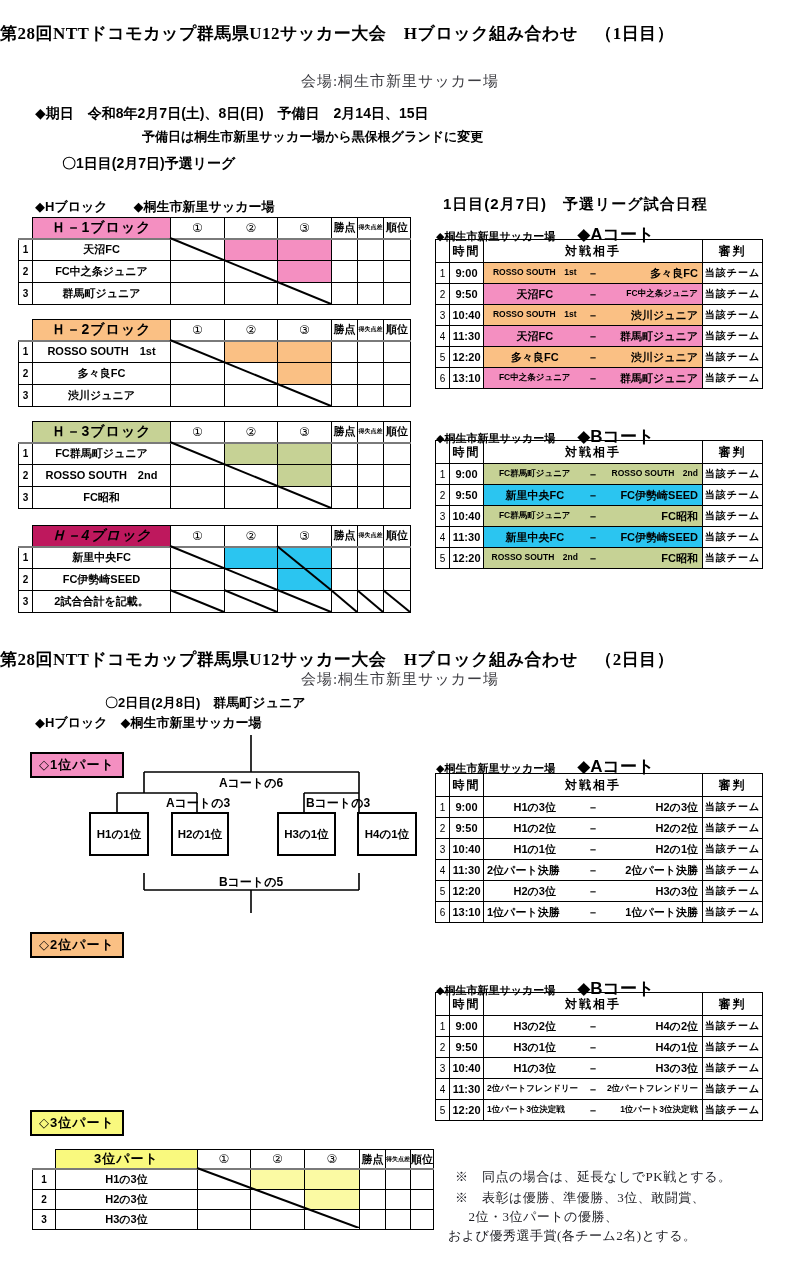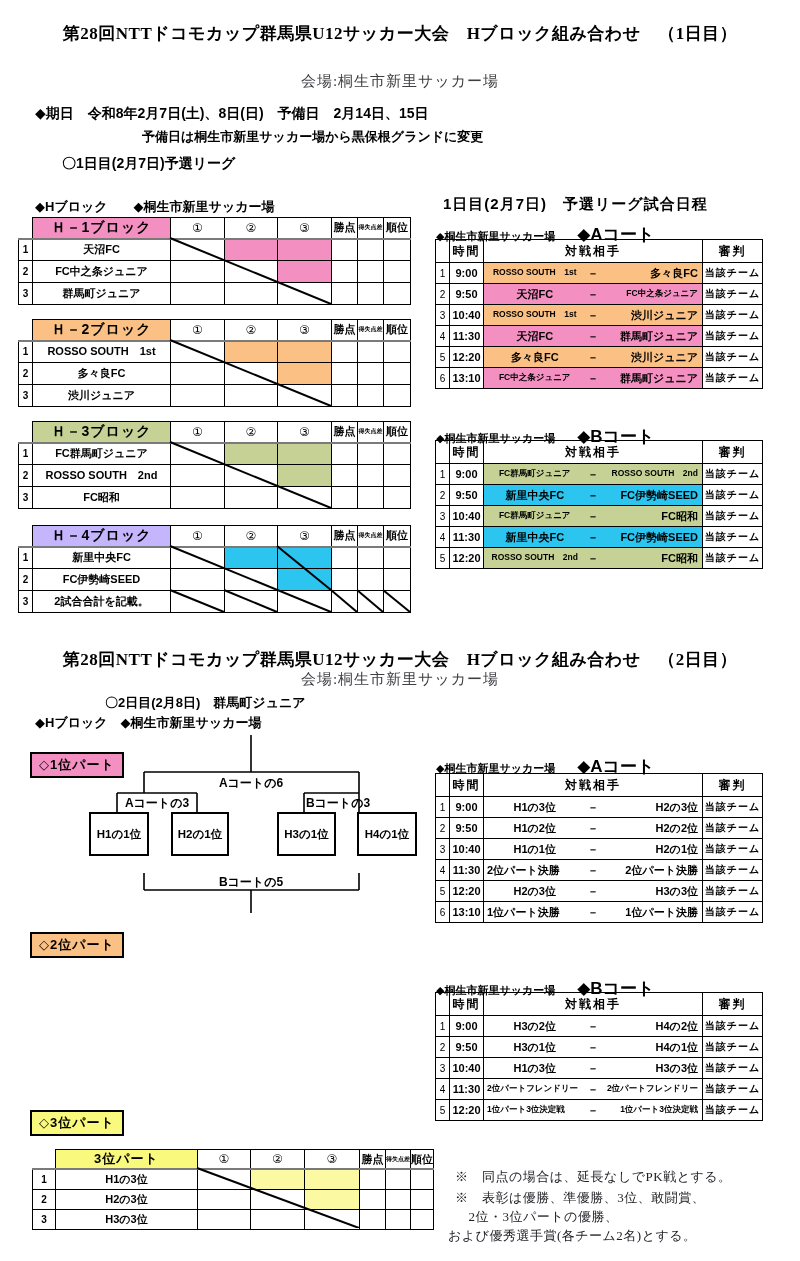--- a/index.html
+++ b/index.html
@@ -1,21 +1,21 @@
 <!DOCTYPE html>
 <html><head>
 <meta charset="utf-8">
 <style>
   html,body{margin:0;padding:0;background:#fff;}
   body{font-family:"Liberation Sans","DejaVu Sans",sans-serif;color:#000;}
   .page{position:relative;width:800px;height:1261px;background:#fff;overflow:hidden;}
   .abs{position:absolute;}
   .serif{font-family:"Liberation Serif","DejaVu Serif",serif;}
 
-  .title{left:0;width:800px;text-align:center;font-weight:bold;font-size:17px;letter-spacing:.5px;}
+  .title{left:0;width:800px;text-align:left;font-weight:bold;font-size:17px;letter-spacing:.5px;}
   .venue-sub{left:0;width:800px;text-align:center;font-size:15px;color:#3d3d42;letter-spacing:1px;}
   .h-bold14{font-weight:bold;font-size:14px;}
   .h-bold13{font-weight:bold;font-size:13px;}
 
   
   table{border-collapse:collapse;table-layout:fixed;}
   td{border:1px solid #000;padding:0;text-align:center;overflow:hidden;white-space:nowrap;}
   .lgt{width:392px;}
   .lgt tr{height:22px;}
   .lgt tr.hdr{height:21px;}
@@ -264,21 +264,21 @@
           <col style="width:54px">
           <col style="width:53px">
           <col style="width:54px">
           <col style="width:26px">
           <col style="width:26px">
           <col style="width:27px">
         </colgroup>
       <tbody>
           <tr class="hdr">
         <td class="nb"></td>
-        <td class="bname" style="background-color: #c4b5fd;">Ｈ－4ブロック</td>
+        <td class="bname" style="background-color: #be185d; font-style: italic;">Ｈ－4ブロック</td>
         <td class="cc">①</td>
         <td class="cc">②</td>
         <td class="cc">③</td>
         <td class="pts">勝点</td>
         <td class="diff">得失点差</td>
         <td class="rank">順位</td>
       </tr>
       <tr>
         <td class="num">1</td>
         <td class="tname">新里中央FC</td>
@@ -464,21 +464,21 @@
   <div class="abs venue-sub serif" style="top:670px;">会場:桐生市新里サッカー場</div>
   <div class="abs h-bold13" style="left:105px;top:694px;">〇2日目(2月8日)　群馬町ジュニア</div>
   <div class="abs h-bold13" style="left:35px;top:714px;">◆Hブロック　◆桐生市新里サッカー場</div>
 
   <div class="plabel" style="left: 30px; top: 752px; background-color: rgb(244, 143, 193);">◇1位パート</div>
   <div class="abs" style="left:0;top:735px;width:430px;height:180px;">
     <svg width="430" height="180">
       <path d="M251,0 V37 M144,37 H359 M144,37 V58 M359,37 V58 M117,58 H197 M117,58 V77 M197,58 V77 M304,58 H359 M304,58 V77 M359,58 V77 M144,138 V155 M359,138 V155 M144,155 H359 M251,155 V178" stroke="#000" stroke-width="1.6" fill="none"></path>
     </svg>
     <div class="blabel" style="left:161px;top:40px;width:180px;">Aコートの6</div>
-    <div class="blabel" style="left:119px;top:60px;width:76px;">Aコートの3</div>
+    <div class="blabel" style="left:119px;top:60px;width:76px;padding-left:41px;">Aコートの3</div>
     <div class="blabel" style="left:300px;top:60px;width:76px;">Bコートの3</div>
     <div class="slot" style="left:89px;top:77px;">H1の1位</div>
     <div class="slot" style="left:171px;top:77px;width:54px;">H2の1位</div>
     <div class="slot" style="left:277px;top:77px;width:55px;">H3の1位</div>
     <div class="slot" style="left:357px;top:77px;">H4の1位</div>
     <div class="blabel" style="left:161px;top:139px;width:180px;">Bコートの5</div>
   </div>
 
   <div class="abs sched-venue" style="left:436px;top:755px;">
     <span class="v">◆桐生市新里サッカー場</span><span class="c">◆Aコート</span>

